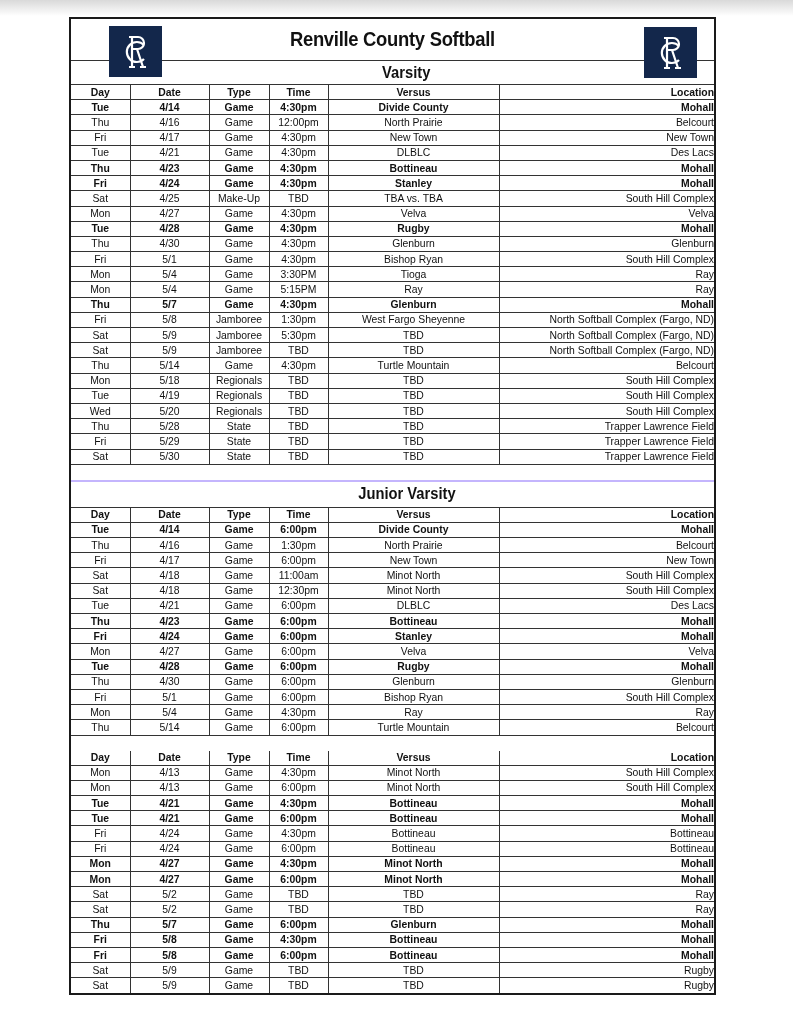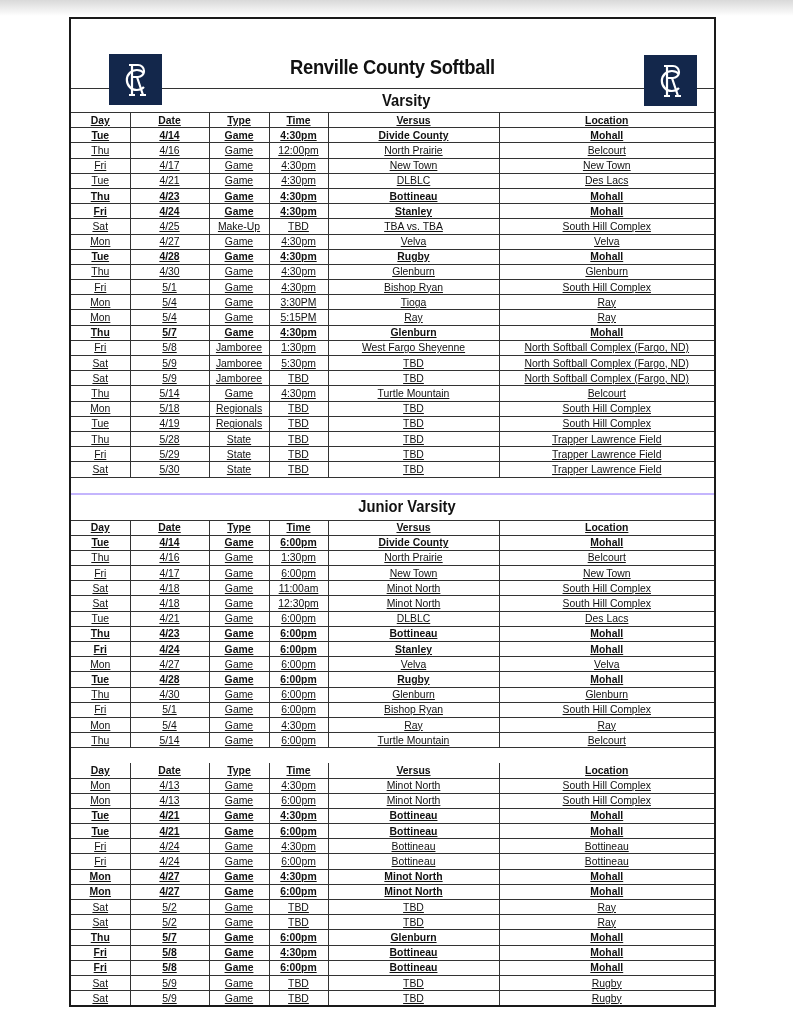--- a/index.html
+++ b/index.html
@@ -13,21 +13,21 @@
     position:absolute; left:0; top:0; width:793px; height:16px;
     background:linear-gradient(#d9d9d9, #ffffff);
   }
   .sheet {
     position:absolute; left:69px; top:17px; width:647px;
     border:2px solid #1a1a1a; box-sizing:border-box;
     background:#fff;
   }
   .title-row {
     height:41px; border-bottom:1px solid #333; position:relative;
-    display:flex; align-items:center; justify-content:center;margin-top:28px;
+    display:flex; align-items:center; justify-content:center;
   }
   .main-title {
     font-size:20px; font-weight:bold; letter-spacing:-0.3px;
     transform:scaleX(0.92);
   }
   .section-title {
     height:23px; border-bottom:1px solid #333;
     display:flex; align-items:center; justify-content:center;
     font-size:16px; font-weight:bold; transform-origin:center;padding-left:28px;
   }
@@ -35,38 +35,38 @@
   .section-title.big { height:25px; border-top:2px solid #c4b5fd; }
   .logo {
     position:absolute; width:53px; height:51px; background:#13274b;
     display:flex; align-items:center; justify-content:center;
     z-index:2;
   }
   .logo-left { left:38px; top:7px; }
   .logo-right { left:573px; top:8px; }
   .logo svg { width:30px; height:36px; }
   table {
-    border-collapse:collapse; width:100%; table-layout:fixed;text-decoration:underline;
+    border-collapse:collapse; width:100%; table-layout:fixed;
   }
   col.c-day { width:59px; }
   col.c-date { width:79px; }
   col.c-type { width:60px; }
   col.c-time { width:59px; }
   col.c-vs { width:171px; }
   col.c-loc { width:215px; }
   th, td {
     border:1px solid #333; height:14.2px; padding:0;
     font-size:10.4px; text-align:center; white-space:nowrap; overflow:hidden;
     line-height:13px;
   }
   th { font-weight:bold; }
   tr.bold td { font-weight:bold; }
   tr:first-child th { border-top:none; }
   th:first-child, td:first-child { border-left:none; }
-  th:last-child, td:last-child { border-right:none; }
+  th:last-child, td:last-child { border-right:none;text-align:right; }
   tbody tr:last-child td { border-bottom:none; }
   .gap-row { height:15px; border-top:1px solid #333; border-bottom:none; }
   .section-block.last tbody tr:last-child td { border-bottom:none; }
 </style>
 </head>
 <body>
 
 <div class="top-shade"></div>
 
 <div class="sheet">
@@ -265,20 +265,28 @@
             </tr>
             <tr>
               <td>Tue</td>
               <td>4/19</td>
               <td>Regionals</td>
               <td>TBD</td>
               <td>TBD</td>
               <td>South Hill Complex</td>
             </tr>
             <tr>
+              <td>Wed</td>
+              <td>5/20</td>
+              <td>Regionals</td>
+              <td>TBD</td>
+              <td>TBD</td>
+              <td>South Hill Complex</td>
+            </tr>
+            <tr>
               <td>Thu</td>
               <td>5/28</td>
               <td>State</td>
               <td>TBD</td>
               <td>TBD</td>
               <td>Trapper Lawrence Field</td>
             </tr>
             <tr>
               <td>Fri</td>
               <td>5/29</td>

